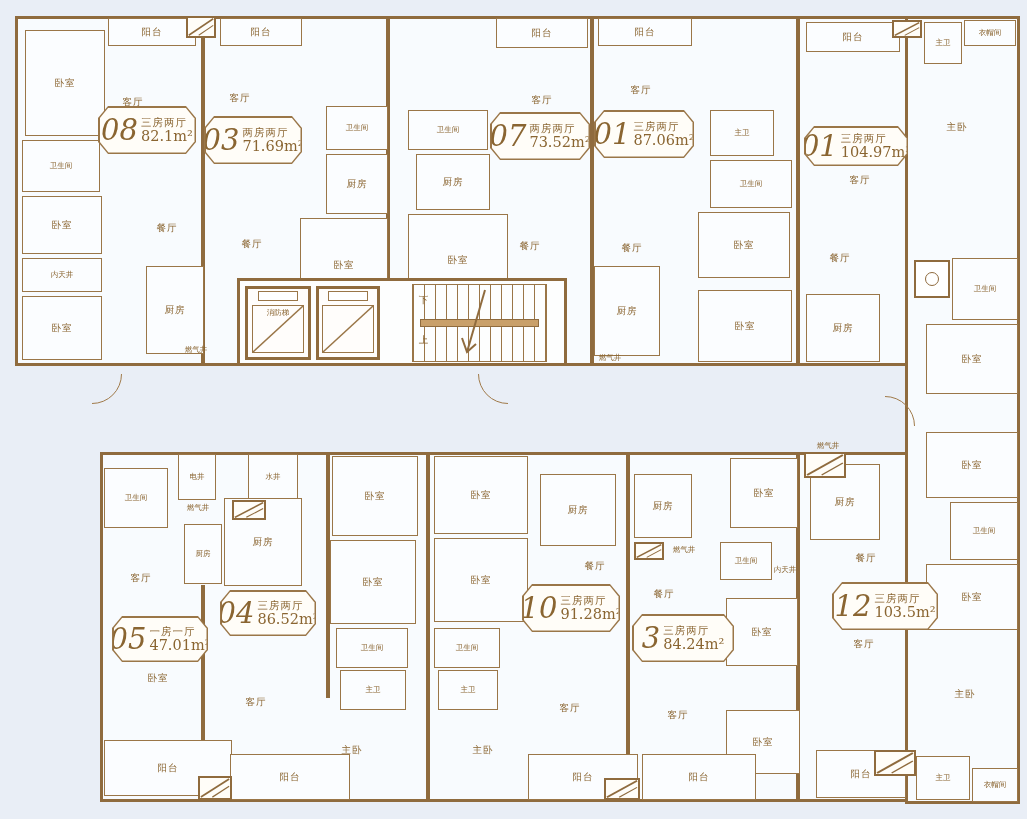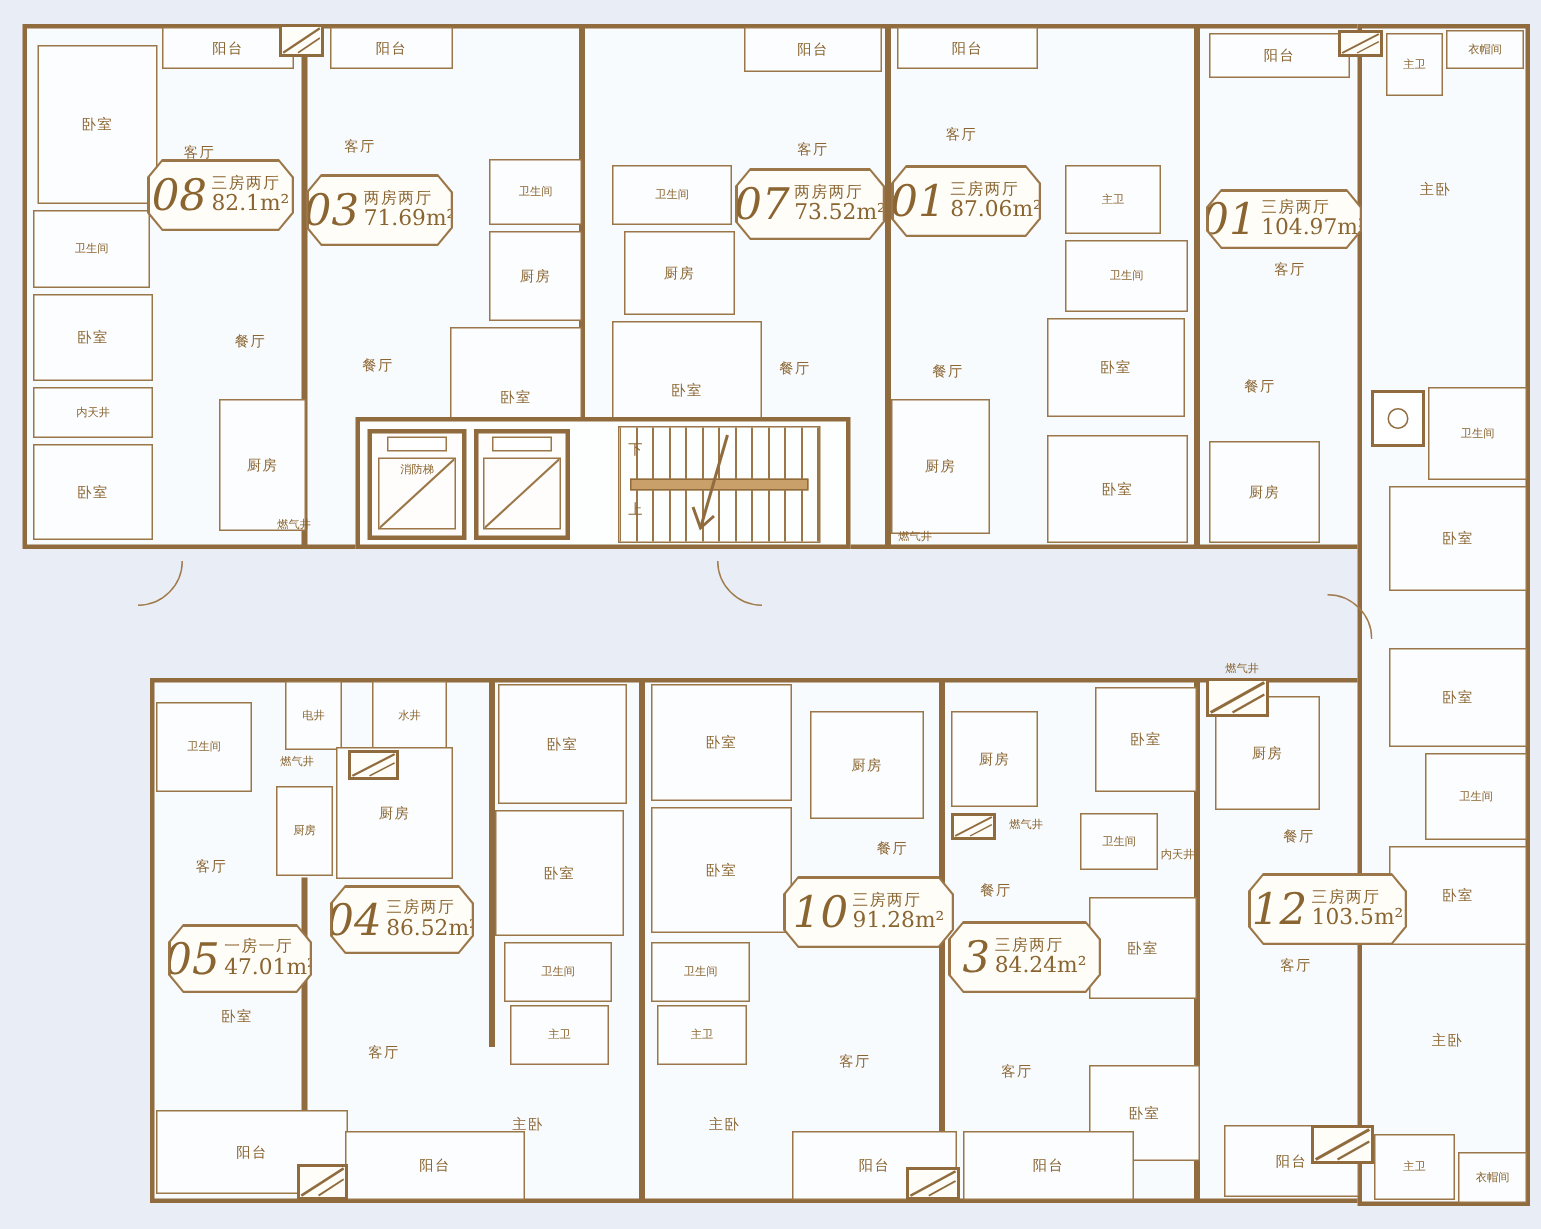--- a/index.html
+++ b/index.html
@@ -207,21 +207,21 @@
         </span>
       </div>
     </div>
   <div class="vent" style="left:198px;top:776px;width:34px;height:24px">
       <svg viewBox="0 0 34 22" preserveAspectRatio="none">
         <line x1="1" y1="21" x2="33" y2="1" stroke="#8f6b3e" stroke-width="2"></line>
         <line x1="14" y1="21" x2="33" y2="9" stroke="#8f6b3e" stroke-width="1.4"></line>
       </svg>
     </div>
 
-  <div class="rm sm" style="left:190px;top:454px;width:38px;height:46px">电井</div>
+  <div class="rm sm" style="left:178px;top:454px;width:38px;height:46px">电井</div>
   <div class="rm sm" style="left:248px;top:454px;width:50px;height:46px">水井</div>
   <span class="lbl sm" style="left:198px;top:508px">燃气井</span>
   <div class="vent" style="left:232px;top:500px;width:34px;height:20px">
       <svg viewBox="0 0 34 22" preserveAspectRatio="none">
         <line x1="1" y1="21" x2="33" y2="1" stroke="#8f6b3e" stroke-width="2"></line>
         <line x1="14" y1="21" x2="33" y2="9" stroke="#8f6b3e" stroke-width="1.4"></line>
       </svg>
     </div>
   <div class="rm sm" style="left:184px;top:524px;width:38px;height:60px">厨房</div>
   <div class="rm" style="left:224px;top:498px;width:78px;height:88px">厨房</div>
@@ -251,21 +251,21 @@
   <div class="rm" style="left:540px;top:474px;width:76px;height:72px">厨房</div>
   <span class="lbl" style="left:595px;top:566px">餐厅</span>
   <span class="lbl" style="left:570px;top:708px">客厅</span>
   <div class="rm" style="left:528px;top:754px;width:110px;height:46px">阳台</div>
   <div class="vent" style="left:604px;top:778px;width:36px;height:22px">
       <svg viewBox="0 0 34 22" preserveAspectRatio="none">
         <line x1="1" y1="21" x2="33" y2="1" stroke="#8f6b3e" stroke-width="2"></line>
         <line x1="14" y1="21" x2="33" y2="9" stroke="#8f6b3e" stroke-width="1.4"></line>
       </svg>
     </div>
-  <div class="badge" style="left:522px;top:584px;width:114px;height:48px">
+  <div class="badge" style="left:522px;top:584px;width:98px;height:48px">
       <div class="badge-in">
         <span class="bnum">10</span>
         <span class="bcol">
           <span class="btype">三房两厅</span>
           <span class="barea">91.28m²</span>
         </span>
       </div>
     </div>
 
   <div class="rm" style="left:634px;top:474px;width:58px;height:64px">厨房</div>

